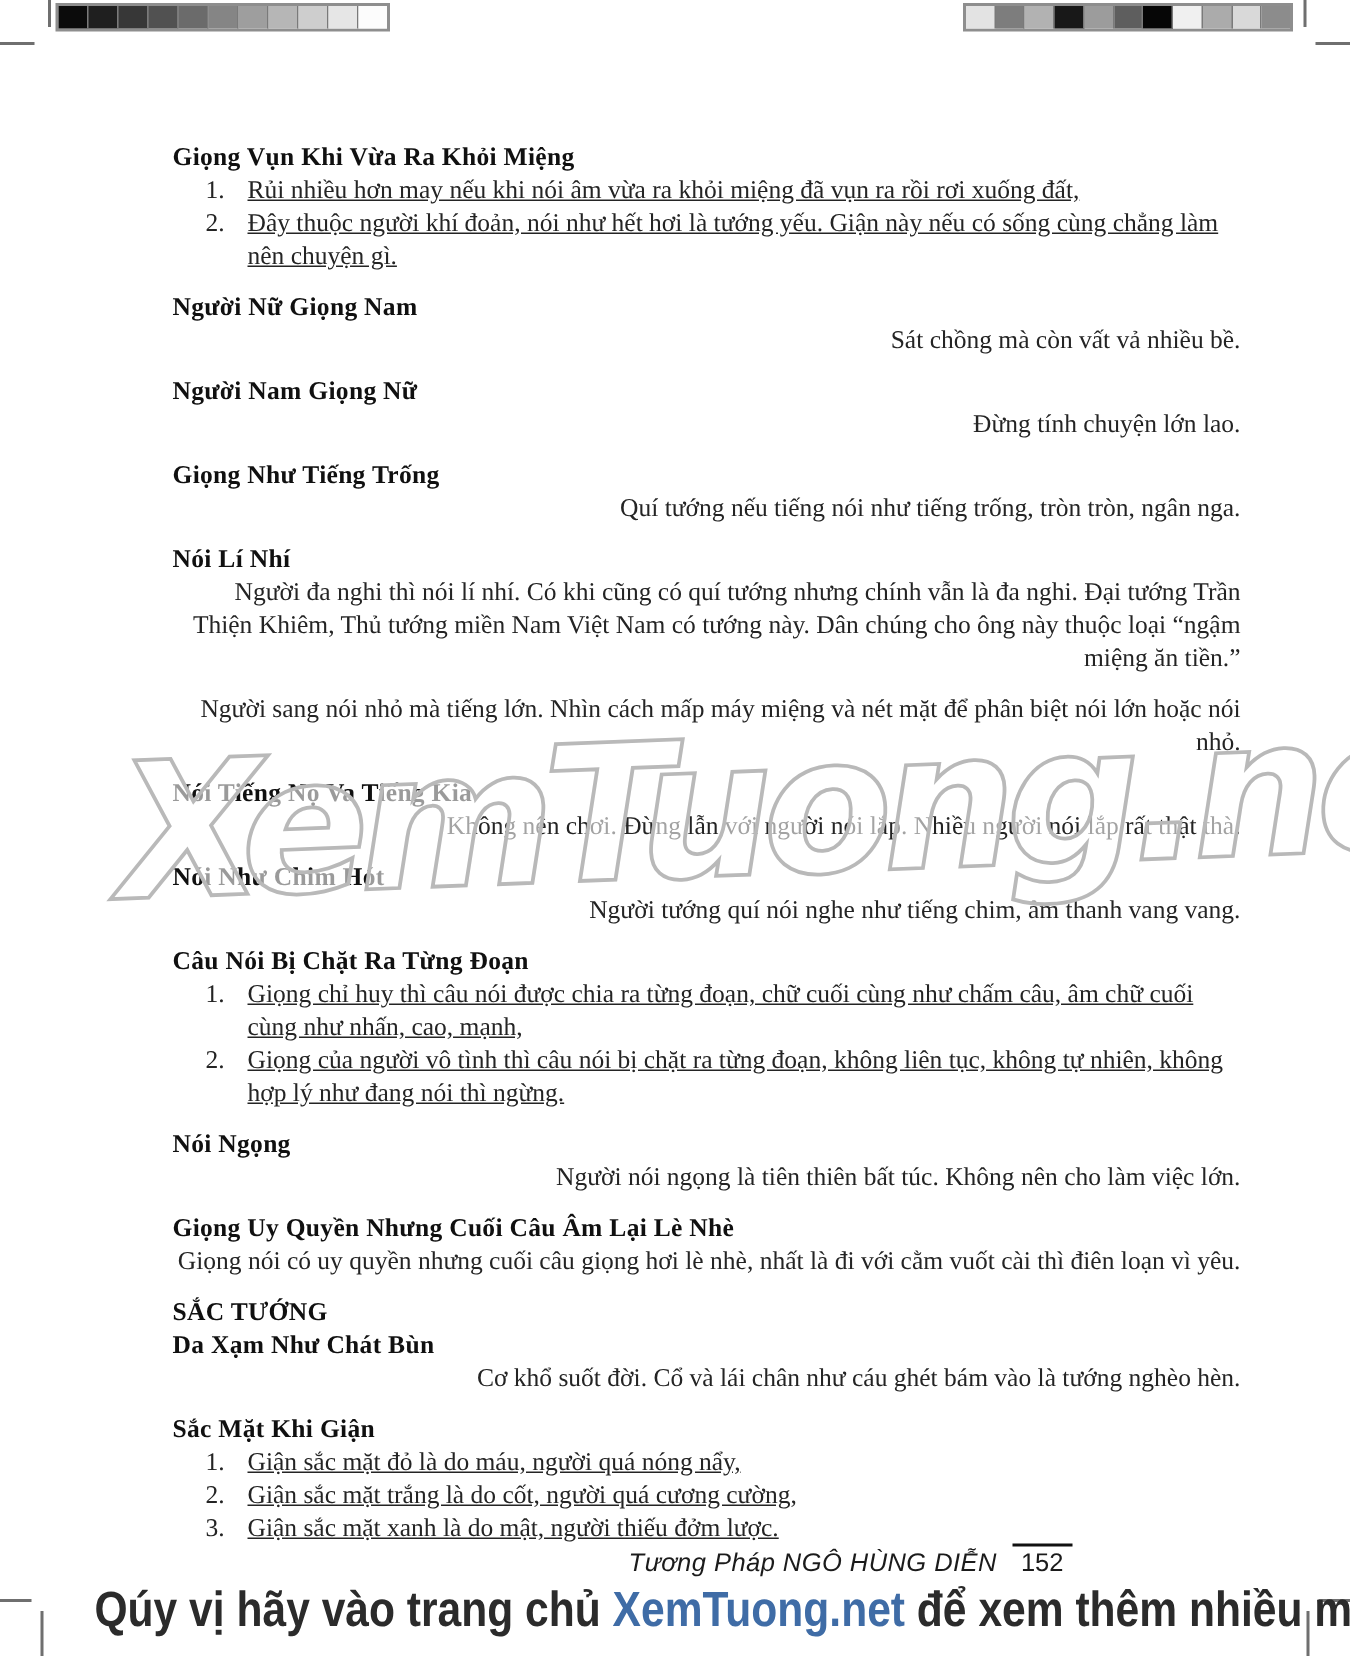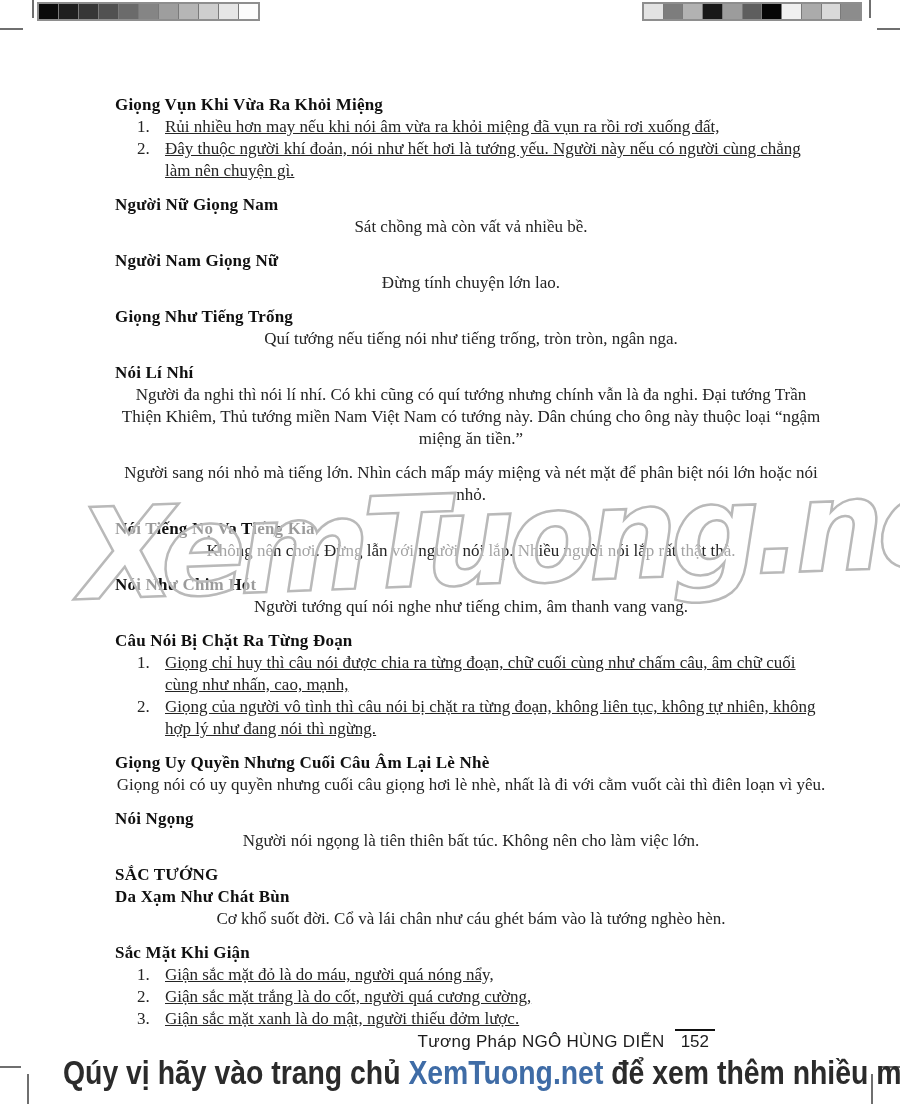--- a/index.html
+++ b/index.html
@@ -27,21 +27,21 @@
 
   
   .content {
     position: absolute; left: 115px; top: 94px; width: 712px;
     font-size: 17px; line-height: 22px; color: #242424;
   }
   .sec { margin: 0 0 12px 0; }
   .sec .kicker, .sec .h {
     font-weight: bold; color: #101010; letter-spacing: 0.2px;
   }
-  .sec p { margin: 0; text-align: center; }
+  .sec p { margin: 0; text-align: right; }
   .sec .li { display: flex; }
   .sec .li .num { width: 28px; margin-left: 22px; flex: 0 0 auto; }
   .sec .li .txt { flex: 1 1 auto; text-decoration: underline; }
 
   
   .watermark {
     position: absolute; left: 78px; top: 468px; width: 740px;
     font-family: "DejaVu Sans", sans-serif;
     font-weight: bold; font-style: italic;
     font-size: 126px; letter-spacing: -7px; white-space: nowrap;
@@ -51,21 +51,21 @@
     pointer-events: none;
   }
 
   
   .footer {
     position: absolute; right: 70px; top: 1000px;
     display: flex; align-items: baseline; gap: 10px;
     font-family: "Liberation Sans", sans-serif;
     font-size: 17px; color: #1b1b1b;
   }
-  .footer .title { letter-spacing: 0.3px; margin-top: 32px; }
+  .footer .title { font-style: italic; letter-spacing: 0.3px; margin-top: 32px; }
   .footer .pageno {
     border-top: 2px solid #111; padding: 1px 6px 0 6px;
     font-style: normal;
   }
 
   
   .banner {
     position: absolute; left: 0; top: 1054px; width: 900px;
     text-align: center;
     font-family: "Liberation Sans", sans-serif;
@@ -117,21 +117,21 @@
 
   <div class="content">
       <section class="sec">
         <div class="h">Giọng Vụn Khi Vừa Ra Khỏi Miệng</div>
         <div class="li">
           <span class="num">1.</span>
           <span class="txt">Rủi nhiều hơn may nếu khi nói âm vừa ra khỏi miệng đã vụn ra rồi rơi xuống đất,</span>
         </div>
         <div class="li">
           <span class="num">2.</span>
-          <span class="txt">Đây thuộc người khí đoản, nói như hết hơi là tướng yếu. Người này nếu có người cùng chẳng làm nên chuyện gì.</span>
+          <span class="txt">Đây thuộc người khí đoản, nói như hết hơi là tướng yếu. Giận này nếu có sống cùng chẳng làm nên chuyện gì.</span>
         </div>
       </section>
       <section class="sec">
         <div class="h">Người Nữ Giọng Nam</div>
         <p>Sát chồng mà còn vất vả nhiều bề.</p>
       </section>
       <section class="sec">
         <div class="h">Người Nam Giọng Nữ</div>
         <p>Đừng tính chuyện lớn lao.</p>
       </section>
@@ -159,26 +159,26 @@
         <div class="li">
           <span class="num">1.</span>
           <span class="txt">Giọng chỉ huy thì câu nói được chia ra từng đoạn, chữ cuối cùng như chấm câu, âm chữ cuối cùng như nhấn, cao, mạnh,</span>
         </div>
         <div class="li">
           <span class="num">2.</span>
           <span class="txt">Giọng của người vô tình thì câu nói bị chặt ra từng đoạn, không liên tục, không tự nhiên, không hợp lý như đang nói thì ngừng.</span>
         </div>
       </section>
       <section class="sec">
+        <div class="h">Nói Ngọng</div>
+        <p>Người nói ngọng là tiên thiên bất túc. Không nên cho làm việc lớn.</p>
+      </section>
+      <section class="sec">
         <div class="h">Giọng Uy Quyền Nhưng Cuối Câu Âm Lại Lè Nhè</div>
         <p>Giọng nói có uy quyền nhưng cuối câu giọng hơi lè nhè, nhất là đi với cằm vuốt cài thì điên loạn vì yêu.</p>
-      </section>
-      <section class="sec">
-        <div class="h">Nói Ngọng</div>
-        <p>Người nói ngọng là tiên thiên bất túc. Không nên cho làm việc lớn.</p>
       </section>
       <section class="sec">
         <div class="kicker">SẮC TƯỚNG</div>
         <div class="h">Da Xạm Như Chát Bùn</div>
         <p>Cơ khổ suốt đời. Cổ và lái chân như cáu ghét bám vào là tướng nghèo hèn.</p>
       </section>
       <section class="sec">
         <div class="h">Sắc Mặt Khi Giận</div>
         <div class="li">
           <span class="num">1.</span>

